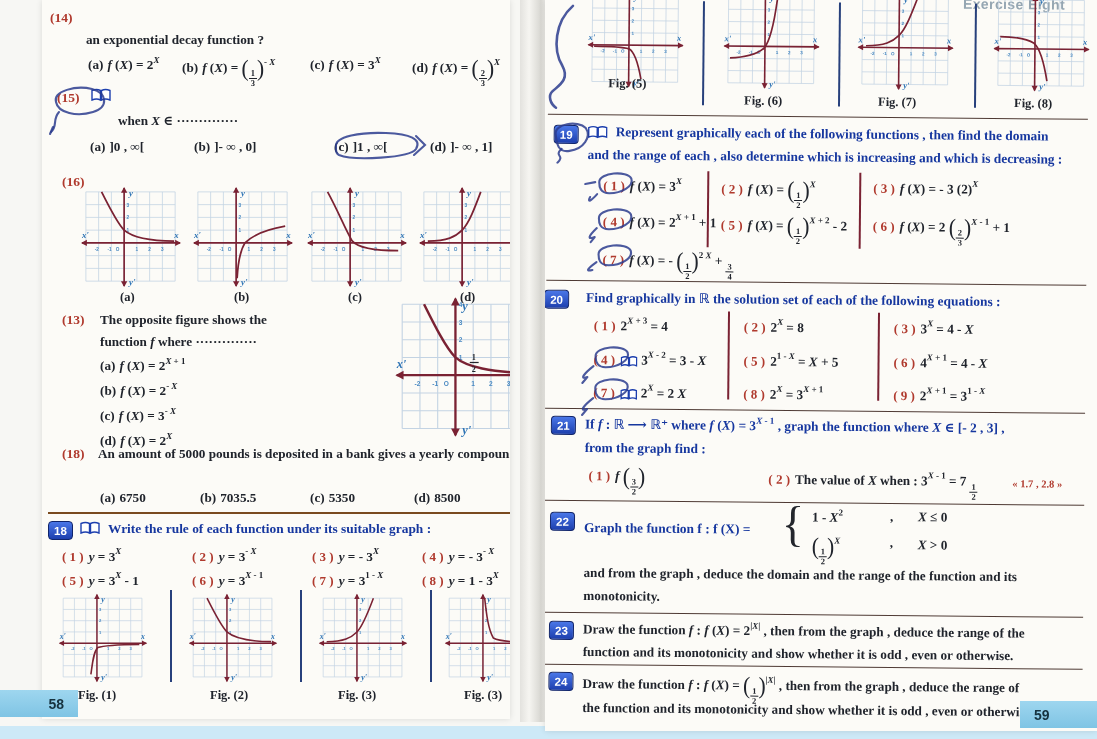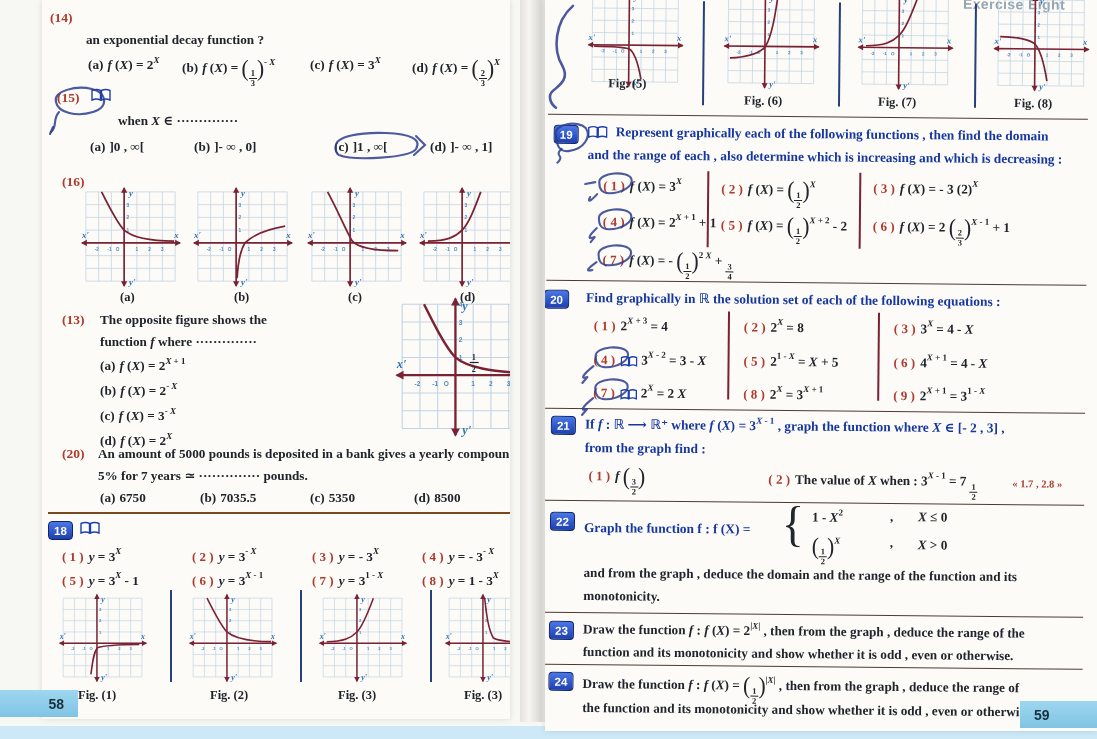--- a/index.html
+++ b/index.html
@@ -290,34 +290,34 @@
           <text class="tick" x="47.5" y="47">1</text>
           <text class="tick" x="47.5" y="34">2</text>
           <text class="tick" x="47.5" y="21">3</text>
           <text class="tick" x="47.5" y="8">4</text>
           <path class="curve" d="M22,6 C30,22 38,38 45,45 C53,52 72,56 96,56.2"></path>
           <text class="half" x="57" y="47">1</text>
           <line x1="55.5" y1="48.7" x2="62" y2="48.7" stroke="#23262c" stroke-width="0.9"></line>
           <text class="half" x="57" y="55.5">2</text>
         </svg></div>
 
-    <span class="abs qnum" style="left:20px;top:446px">(20)</span>
+    <span class="abs qnum" style="left:20px;top:446px">(18)</span>
     <span class="abs qtext" style="left:56px;top:446px">An amount of 5000 pounds is deposited in a bank gives a yearly compound interest</span>
-    <span class="abs qtext" style="left:56px;top:468px">5% for 7 years ≃ ·············· pounds.</span>
     <span class="abs opt" style="left:58px;top:490px"><span class="lbl">(a)</span><span>6750</span></span>
     <span class="abs opt" style="left:158px;top:490px"><span class="lbl">(b)</span><span>7035.5</span></span>
     <span class="abs opt" style="left:268px;top:490px"><span class="lbl">(c)</span><span>5350</span></span>
     <span class="abs opt" style="left:372px;top:490px"><span class="lbl">(d)</span><span>8500</span></span>
 
     <div class="hrL" style="left:6px;top:512px;width:480px"></div>
 
     <div class="badge" style="left:6px;top:521px">18</div>
     <span class="abs book" style="left:38px;top:521px"><svg width="20" height="14" viewBox="0 0 20 14">
           <path d="M1 2.5 Q5.5 .5 9.5 2.5 L9.5 12 Q5.5 10 1 12 Z M19 2.5 Q14.5 .5 10.5 2.5 L10.5 12 Q14.5 10 19 12 Z" fill="#fff" stroke="#1d3fae" stroke-width="1.4"></path>
         </svg></span>
+    <span class="abs bluetitle" style="left:66px;top:521px">Write the rule of each function under its suitable graph :</span>
     <span class="abs" style="left:20px;top:547px"><span class="itemlbl">( 1 )</span><span class="math"><i>y</i> = 3<sup><i>X</i></sup></span></span>
     <span class="abs" style="left:150px;top:547px"><span class="itemlbl">( 2 )</span><span class="math"><i>y</i> = 3<sup>- <i>X</i></sup></span></span>
     <span class="abs" style="left:270px;top:547px"><span class="itemlbl">( 3 )</span><span class="math"><i>y</i> = - 3<sup><i>X</i></sup></span></span>
     <span class="abs" style="left:380px;top:547px"><span class="itemlbl">( 4 )</span><span class="math"><i>y</i> = - 3<sup>- <i>X</i></sup></span></span>
     <span class="abs" style="left:20px;top:571px"><span class="itemlbl">( 5 )</span><span class="math"><i>y</i> = 3<sup><i>X</i></sup> - 1</span></span>
     <span class="abs" style="left:150px;top:571px"><span class="itemlbl">( 6 )</span><span class="math"><i>y</i> = 3<sup><i>X</i> - 1</sup></span></span>
     <span class="abs" style="left:270px;top:571px"><span class="itemlbl">( 7 )</span><span class="math"><i>y</i> = 3<sup>1 - <i>X</i></sup></span></span>
     <span class="abs" style="left:380px;top:571px"><span class="itemlbl">( 8 )</span><span class="math"><i>y</i> = 1 - 3<sup><i>X</i></sup></span></span>
 
     <div class="abs" style="left:16px;top:593px"><svg viewBox="0 0 104 104" width="90" height="90">

